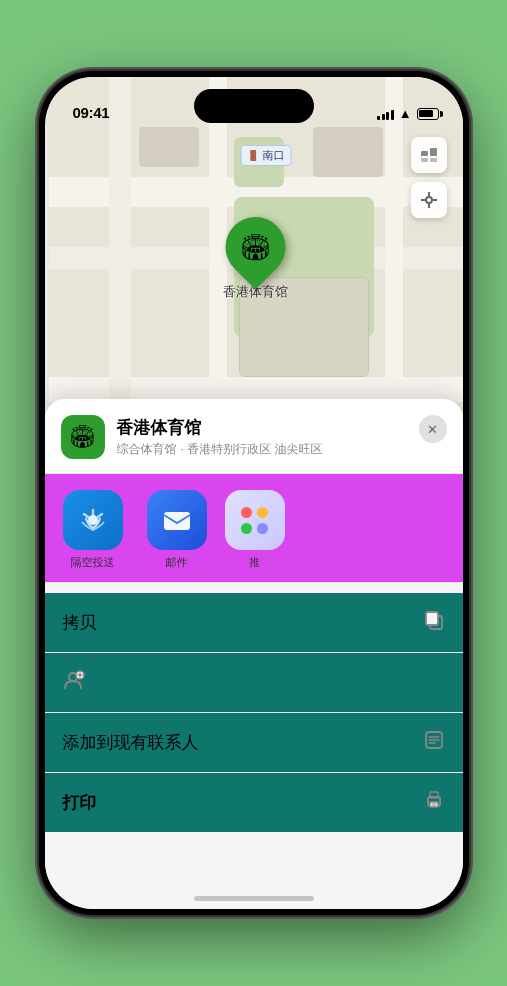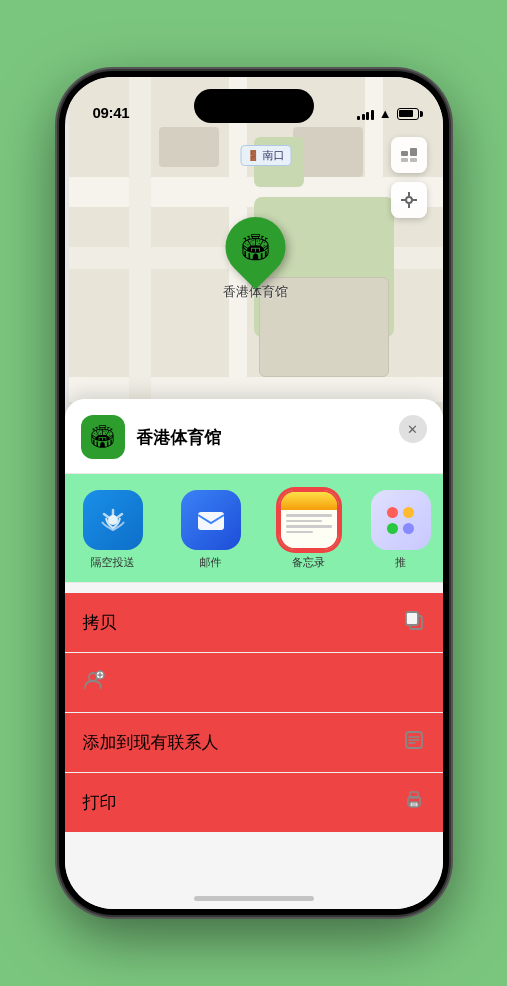--- a/index.html
+++ b/index.html
@@ -6,21 +6,21 @@
     body {
       width: 507px;
       height: 986px;
       background: #7bc67e;
       display: flex;
       justify-content: center;
       align-items: center;
       font-family: -apple-system, 'SF Pro Display', 'Helvetica Neue', sans-serif;
     }
     .phone-frame {
-      width: 390px;
+      width: 430px;
       height: 844px;
       background: #000;
       border-radius: 54px;
       position: relative;
       box-shadow: 0 0 0 2px #333, 0 0 0 4px #555, 0 20px 60px rgba(0,0,0,0.5);
       overflow: hidden;
     }
     .phone-screen {
       position: absolute;
       top: 6px;
@@ -230,24 +230,24 @@
       align-items: center;
       justify-content: center;
       font-size: 13px;
       color: #666;
       position: absolute;
       top: 16px;
       right: 16px;
     }
     
     .share-apps-row {
-      background: #86efac;
+      background: #d946ef;
       padding: 16px 12px 12px;
       display: flex;
-      gap: 26px;
+      gap: 12px;
       align-items: flex-start;
       overflow: hidden;
       border-bottom: 1px solid #e8e8e8;
     }
     .share-app-item {
       display: flex;
       flex-direction: column;
       align-items: center;
       gap: 5px;
       min-width: 72px;
@@ -281,32 +281,33 @@
       position: relative;
       overflow: hidden;
     }
     .app-label {
       font-size: 11px;
       color: #333;
       text-align: center;
     }
     
     .action-list {
-      background: #ef4444;
+      background: #0f766e;
       margin-top: 10px;
     }
     .action-item {
       display: flex;
       align-items: center;
       justify-content: space-between;
       padding: 16px 18px;
       border-bottom: 1px solid #f0f0f0;
     }
     .action-item:last-child {
       border-bottom: none;
+      font-weight: bold;
     }
     .action-label {
       font-size: 17px;
       color: #000;
     }
     .action-icon-right {
       font-size: 20px;
       color: #666;
     }
     
@@ -442,20 +443,21 @@
     </div>
 
     <div class="bottom-sheet">
 
       <div class="venue-header">
         <div class="venue-icon">
           <span>🏟</span>
         </div>
         <div class="venue-info">
           <div class="venue-name">香港体育馆</div>
+          <div class="venue-subtitle">综合体育馆 · 香港特别行政区 油尖旺区</div>
         </div>
         <div class="close-btn">
           <span>✕</span>
         </div>
       </div>
 
       <div class="share-apps-row">
 
         <div class="share-app-item">
           <div class="app-icon airdrop">
@@ -475,32 +477,20 @@
         <div class="share-app-item">
           <div class="app-icon mail">
             <svg width="34" height="34" viewBox="0 0 34 34" fill="none">
               <rect x="4" y="9" width="26" height="18" rx="3" fill="white" opacity="0.95"></rect>
               <path d="M4 12 L17 20 L30 12" stroke="#3b82f6" stroke-width="2" fill="none"></path>
             </svg>
           </div>
           <span class="app-label">邮件</span>
         </div>
 
-        <div class="share-app-item">
-          <div class="app-icon notes" style="overflow:hidden;padding:0;display:flex;flex-direction:column;align-items:stretch;">
-            <div style="height:18px;background:linear-gradient(180deg,#fde047,#f59e0b);flex-shrink:0;"></div>
-            <div style="flex:1;background:#fffef5;padding:4px 5px;display:flex;flex-direction:column;gap:3px;">
-              <div style="height:2.5px;background:#ccc;border-radius:1px;width:100%"></div>
-              <div style="height:2.5px;background:#ccc;border-radius:1px;width:80%"></div>
-              <div style="height:2.5px;background:#ccc;border-radius:1px;width:100%"></div>
-              <div style="height:2.5px;background:#ccc;border-radius:1px;width:60%"></div>
-            </div>
-          </div>
-          <span class="app-label">备忘录</span>
-        </div>
 
         <div class="share-app-item" style="min-width:50px">
           <div class="app-icon more-apps" style="width:60px;height:60px;">
             <div style="display:flex;flex-direction:column;gap:5px;align-items:center;">
               <div style="display:flex;gap:5px;">
                 <div style="width:11px;height:11px;border-radius:50%;background:#ff5f57;"></div>
                 <div style="width:11px;height:11px;border-radius:50%;background:#ffbb2d;"></div>
               </div>
               <div style="display:flex;gap:5px;">
                 <div style="width:11px;height:11px;border-radius:50%;background:#28c840;"></div>

